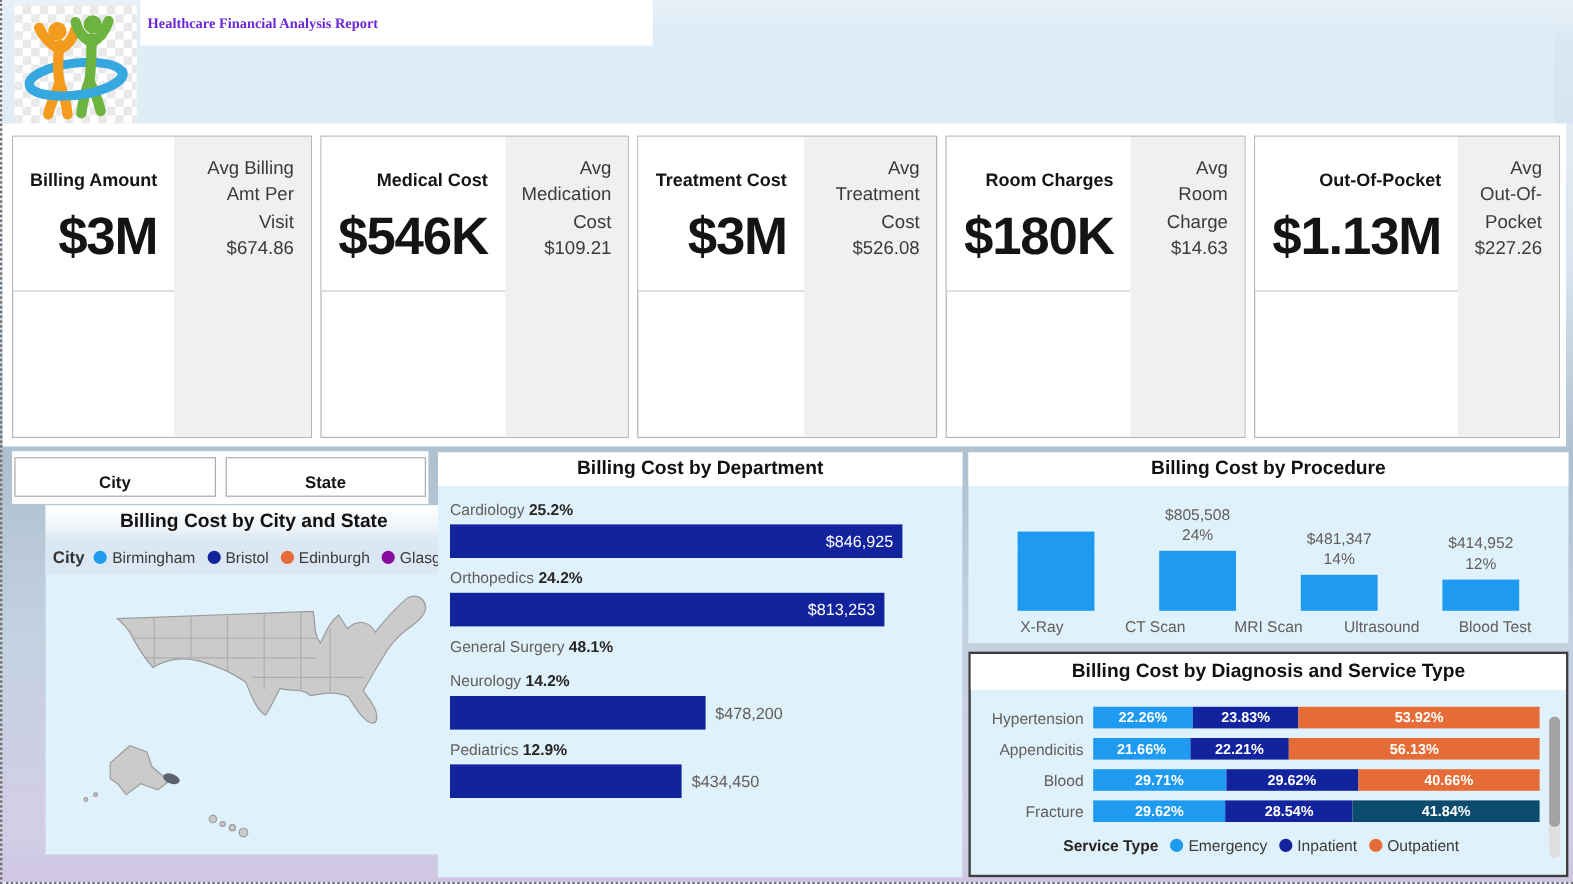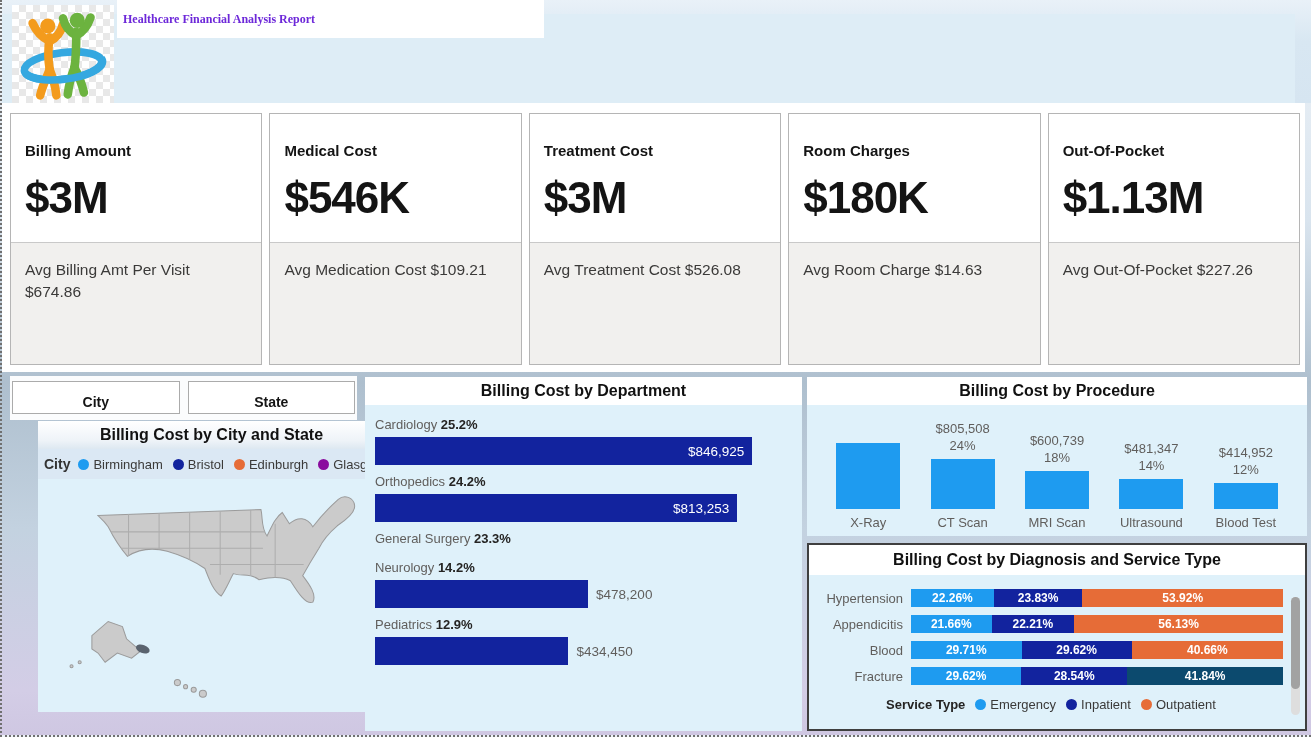--- a/index.html
+++ b/index.html
@@ -20,21 +20,21 @@
       linear-gradient(45deg,#e8e8e8 25%,transparent 25%,transparent 75%,#e8e8e8 75%),
       linear-gradient(45deg,#e8e8e8 25%,transparent 25%,transparent 75%,#e8e8e8 75%);
     background-size:14px 14px; background-position:0 0,7px 7px; }
   .logo-box svg{ position:absolute; left:2px; top:2px; }
   .title-box{ position:absolute; left:115px; top:0; width:427px; height:38px; background:#ffffff;
     display:flex; align-items:center; padding-left:6px; }
   .report-title{ font-size:12px; font-weight:700; color:#6d28d9;font-family:Liberation Serif, serif; }
   
   .kpi-strip{ position:absolute; left:0; top:103px; width:1303px; height:269px; background:#ffffff; }
   .kpi-row{ position:absolute; left:8px; top:113px; width:1290px; height:252px; display:flex; gap:7px; }
-  .kpi-card{ flex:1; border:1px solid #b5b5b5; background:#fff; display:flex; flex-direction:column; }
+  .kpi-card{ flex:1; border:1px solid #b5b5b5; background:#fff; display:flex; flex-direction:row;text-align:right; }
   .kpi-top{ height:129px; background:#fff; padding:28px 14px 0 14px; border-bottom:1px solid #c9c9c9; }
   .kpi-title{ font-size:15px; font-weight:700; color:#141414; margin-bottom:14px; }
   .kpi-value{ font-size:44px; font-weight:700; color:#141414; letter-spacing:-1px; }
   .kpi-bottom{ flex:1; background:#f1f0ee; padding:16px 14px 0 14px; font-size:15.5px; color:#3b3a39; line-height:1.45; }
   
   .filter-strip{ position:absolute; left:8px; top:376px; width:347px; height:44px; background:#fbfcfd; display:flex; gap:8px; padding:5px 2px 6px 2px; }
   .filter-btn{ flex:1; background:#ffffff; border:1px solid #ababab; font-size:14px; font-weight:700; color:#141414;
     display:flex; align-items:flex-end; justify-content:center; padding-bottom:3px; cursor:pointer; }
   .panel{ position:absolute; background:#dff1fa; }
   .panel-title{ height:28px; background:#ffffff; display:flex; align-items:center; justify-content:center;
@@ -230,21 +230,21 @@
         </div>
         <div class="dept-row">
           <div class="dept-label"><span>Orthopedics </span><b>24.2%</b></div>
           <div class="dept-barline">
             <div class="dept-bar" style="width: 86.9%;">
               <span class="dept-val-in">$813,253</span>
             </div>
           </div>
         </div>
         <div class="dept-row">
-          <div class="dept-label"><span>General Surgery </span><b>23.3%</b></div>
+          <div class="dept-label"><span>General Surgery </span><b>48.1%</b></div>
         </div>
         <div class="dept-row">
           <div class="dept-label"><span>Neurology </span><b>14.2%</b></div>
           <div class="dept-barline">
             <div class="dept-bar" style="width: 51.1%;"></div>
             <span class="dept-val-out">$478,200</span>
           </div>
         </div>
         <div class="dept-row">
           <div class="dept-label"><span>Pediatrics </span><b>12.9%</b></div>
@@ -265,27 +265,20 @@
             <div>31%</div>
           </div>
           <div class="proc-bar" style="height: 66px;"></div>
         </div>
         <div class="proc-col">
           <div class="proc-lbl" style="bottom: 54px;">
             <div>$805,508</div>
             <div>24%</div>
           </div>
           <div class="proc-bar" style="height: 50px;"></div>
-        </div>
-        <div class="proc-col">
-          <div class="proc-lbl" style="bottom: 42px;">
-            <div>$600,739</div>
-            <div>18%</div>
-          </div>
-          <div class="proc-bar" style="height: 38px;"></div>
         </div>
         <div class="proc-col">
           <div class="proc-lbl" style="bottom: 34px;">
             <div>$481,347</div>
             <div>14%</div>
           </div>
           <div class="proc-bar" style="height: 30px;"></div>
         </div>
         <div class="proc-col">
           <div class="proc-lbl" style="bottom: 30px;">

